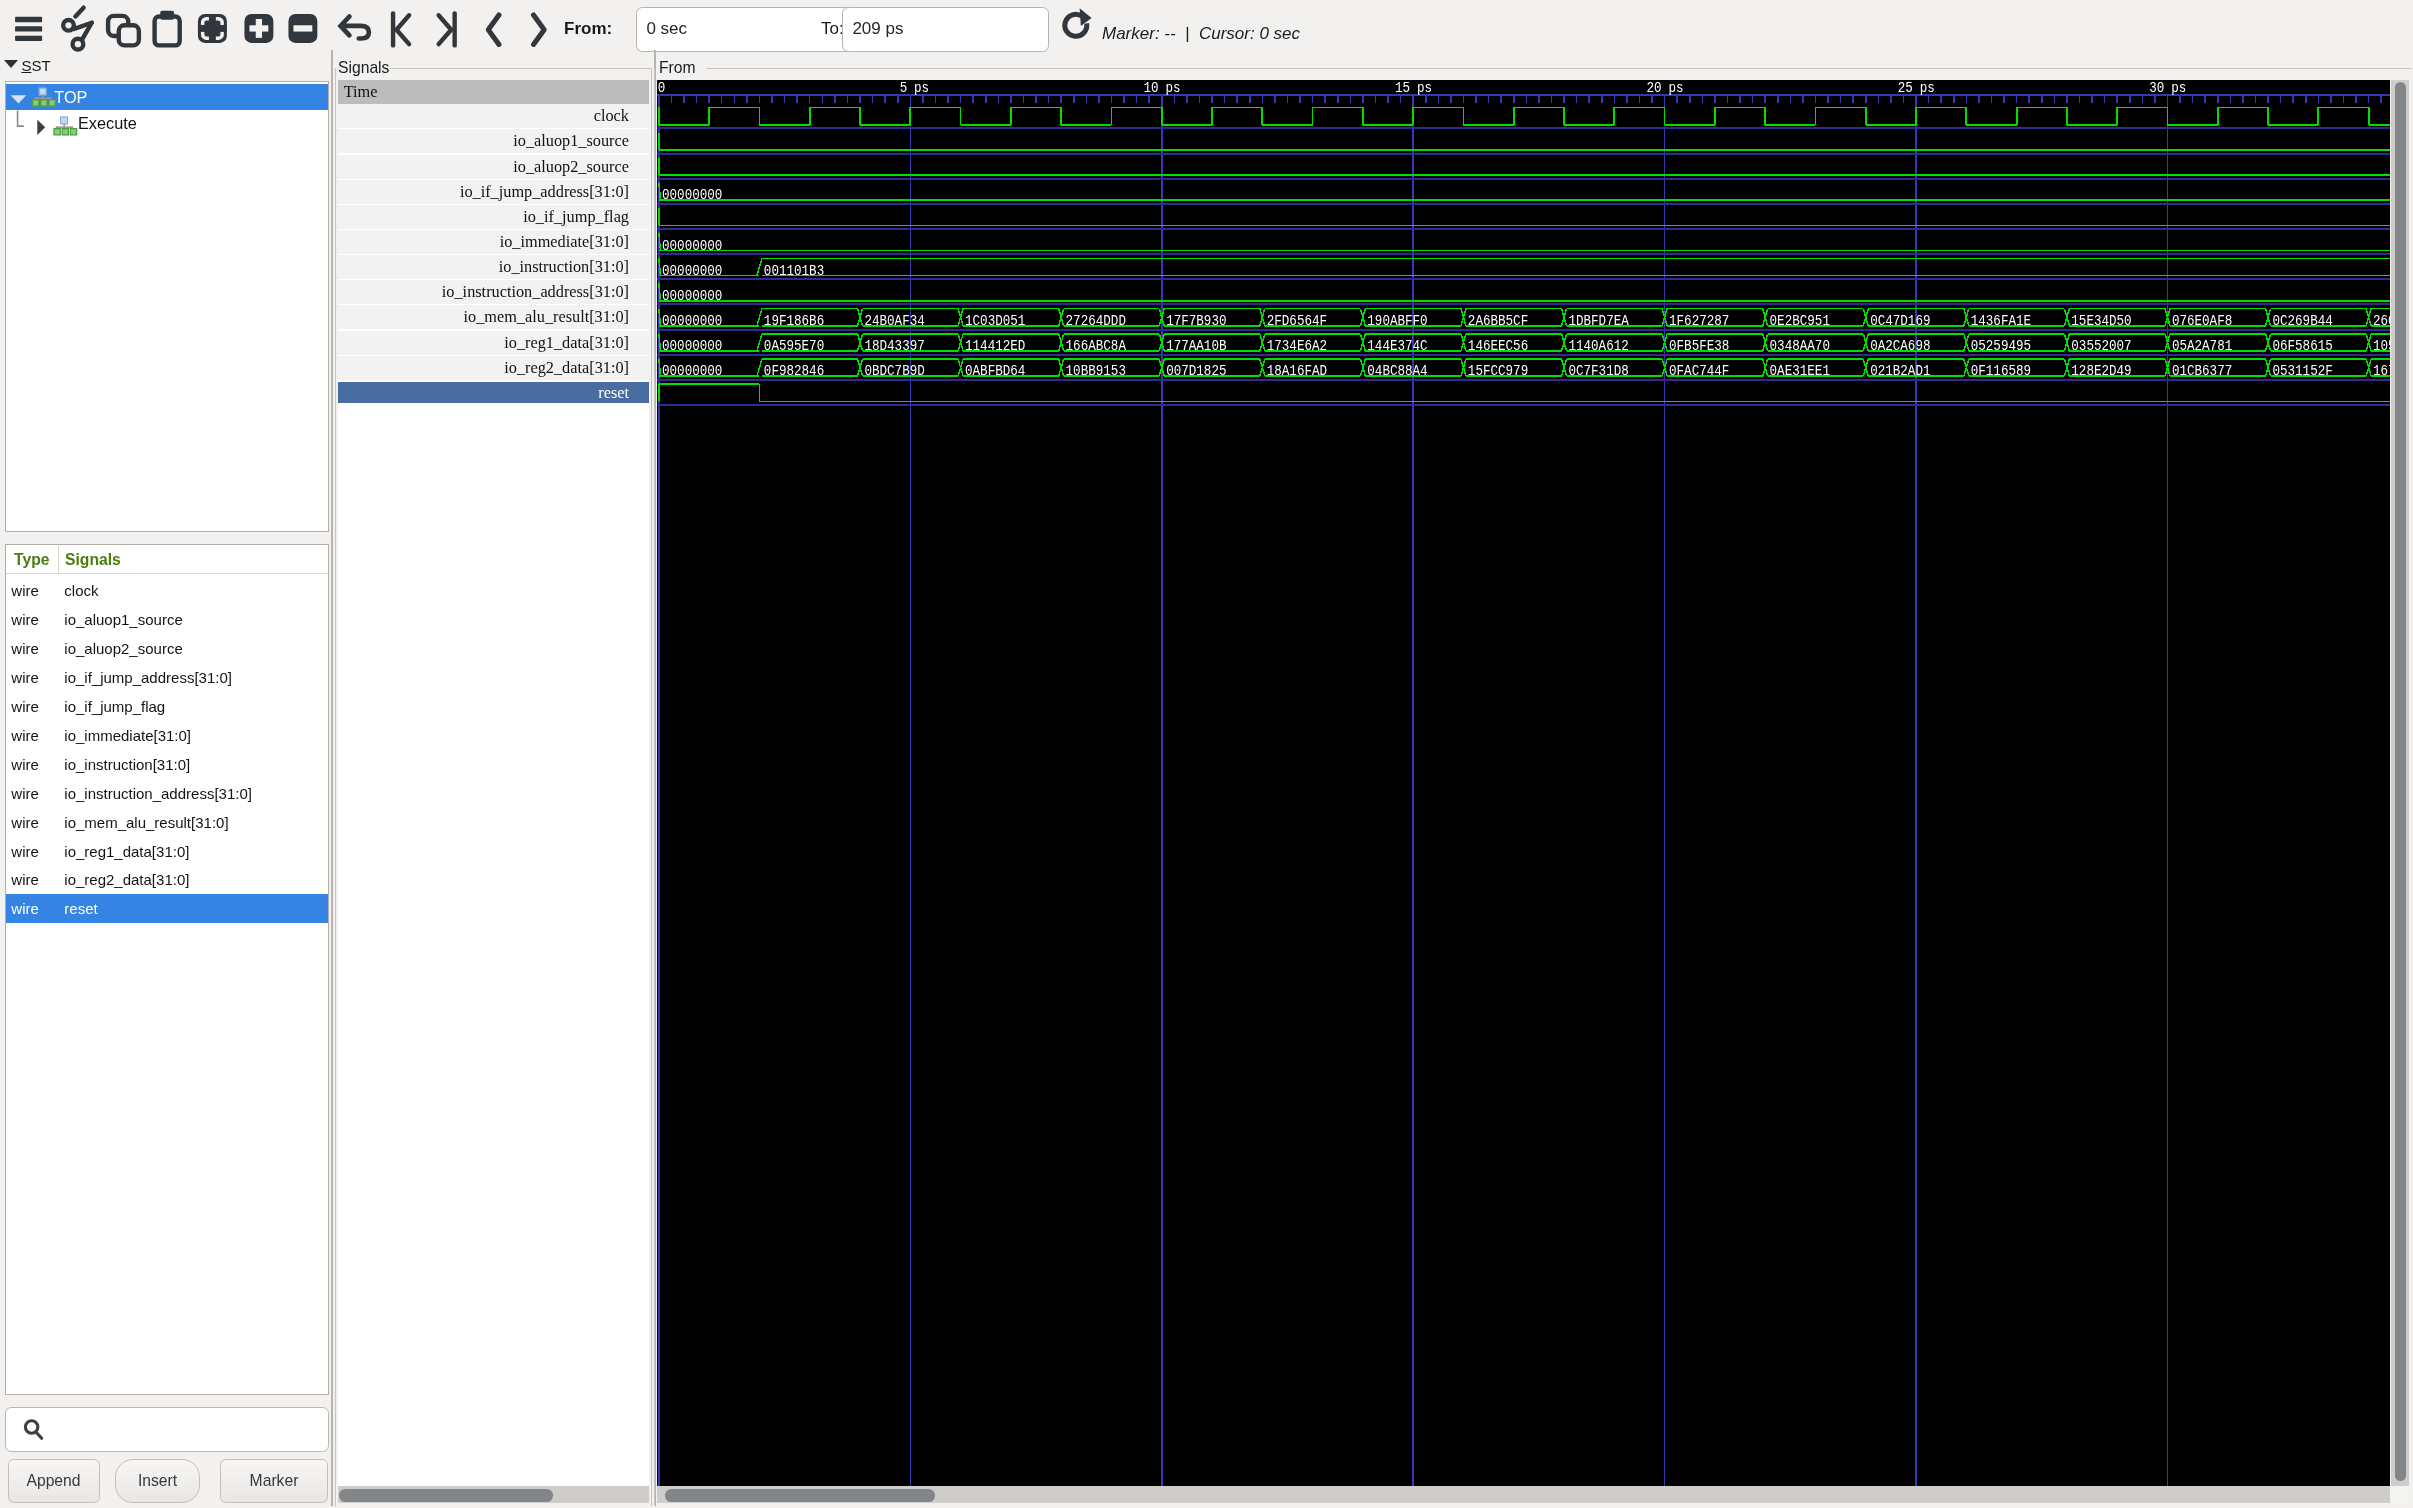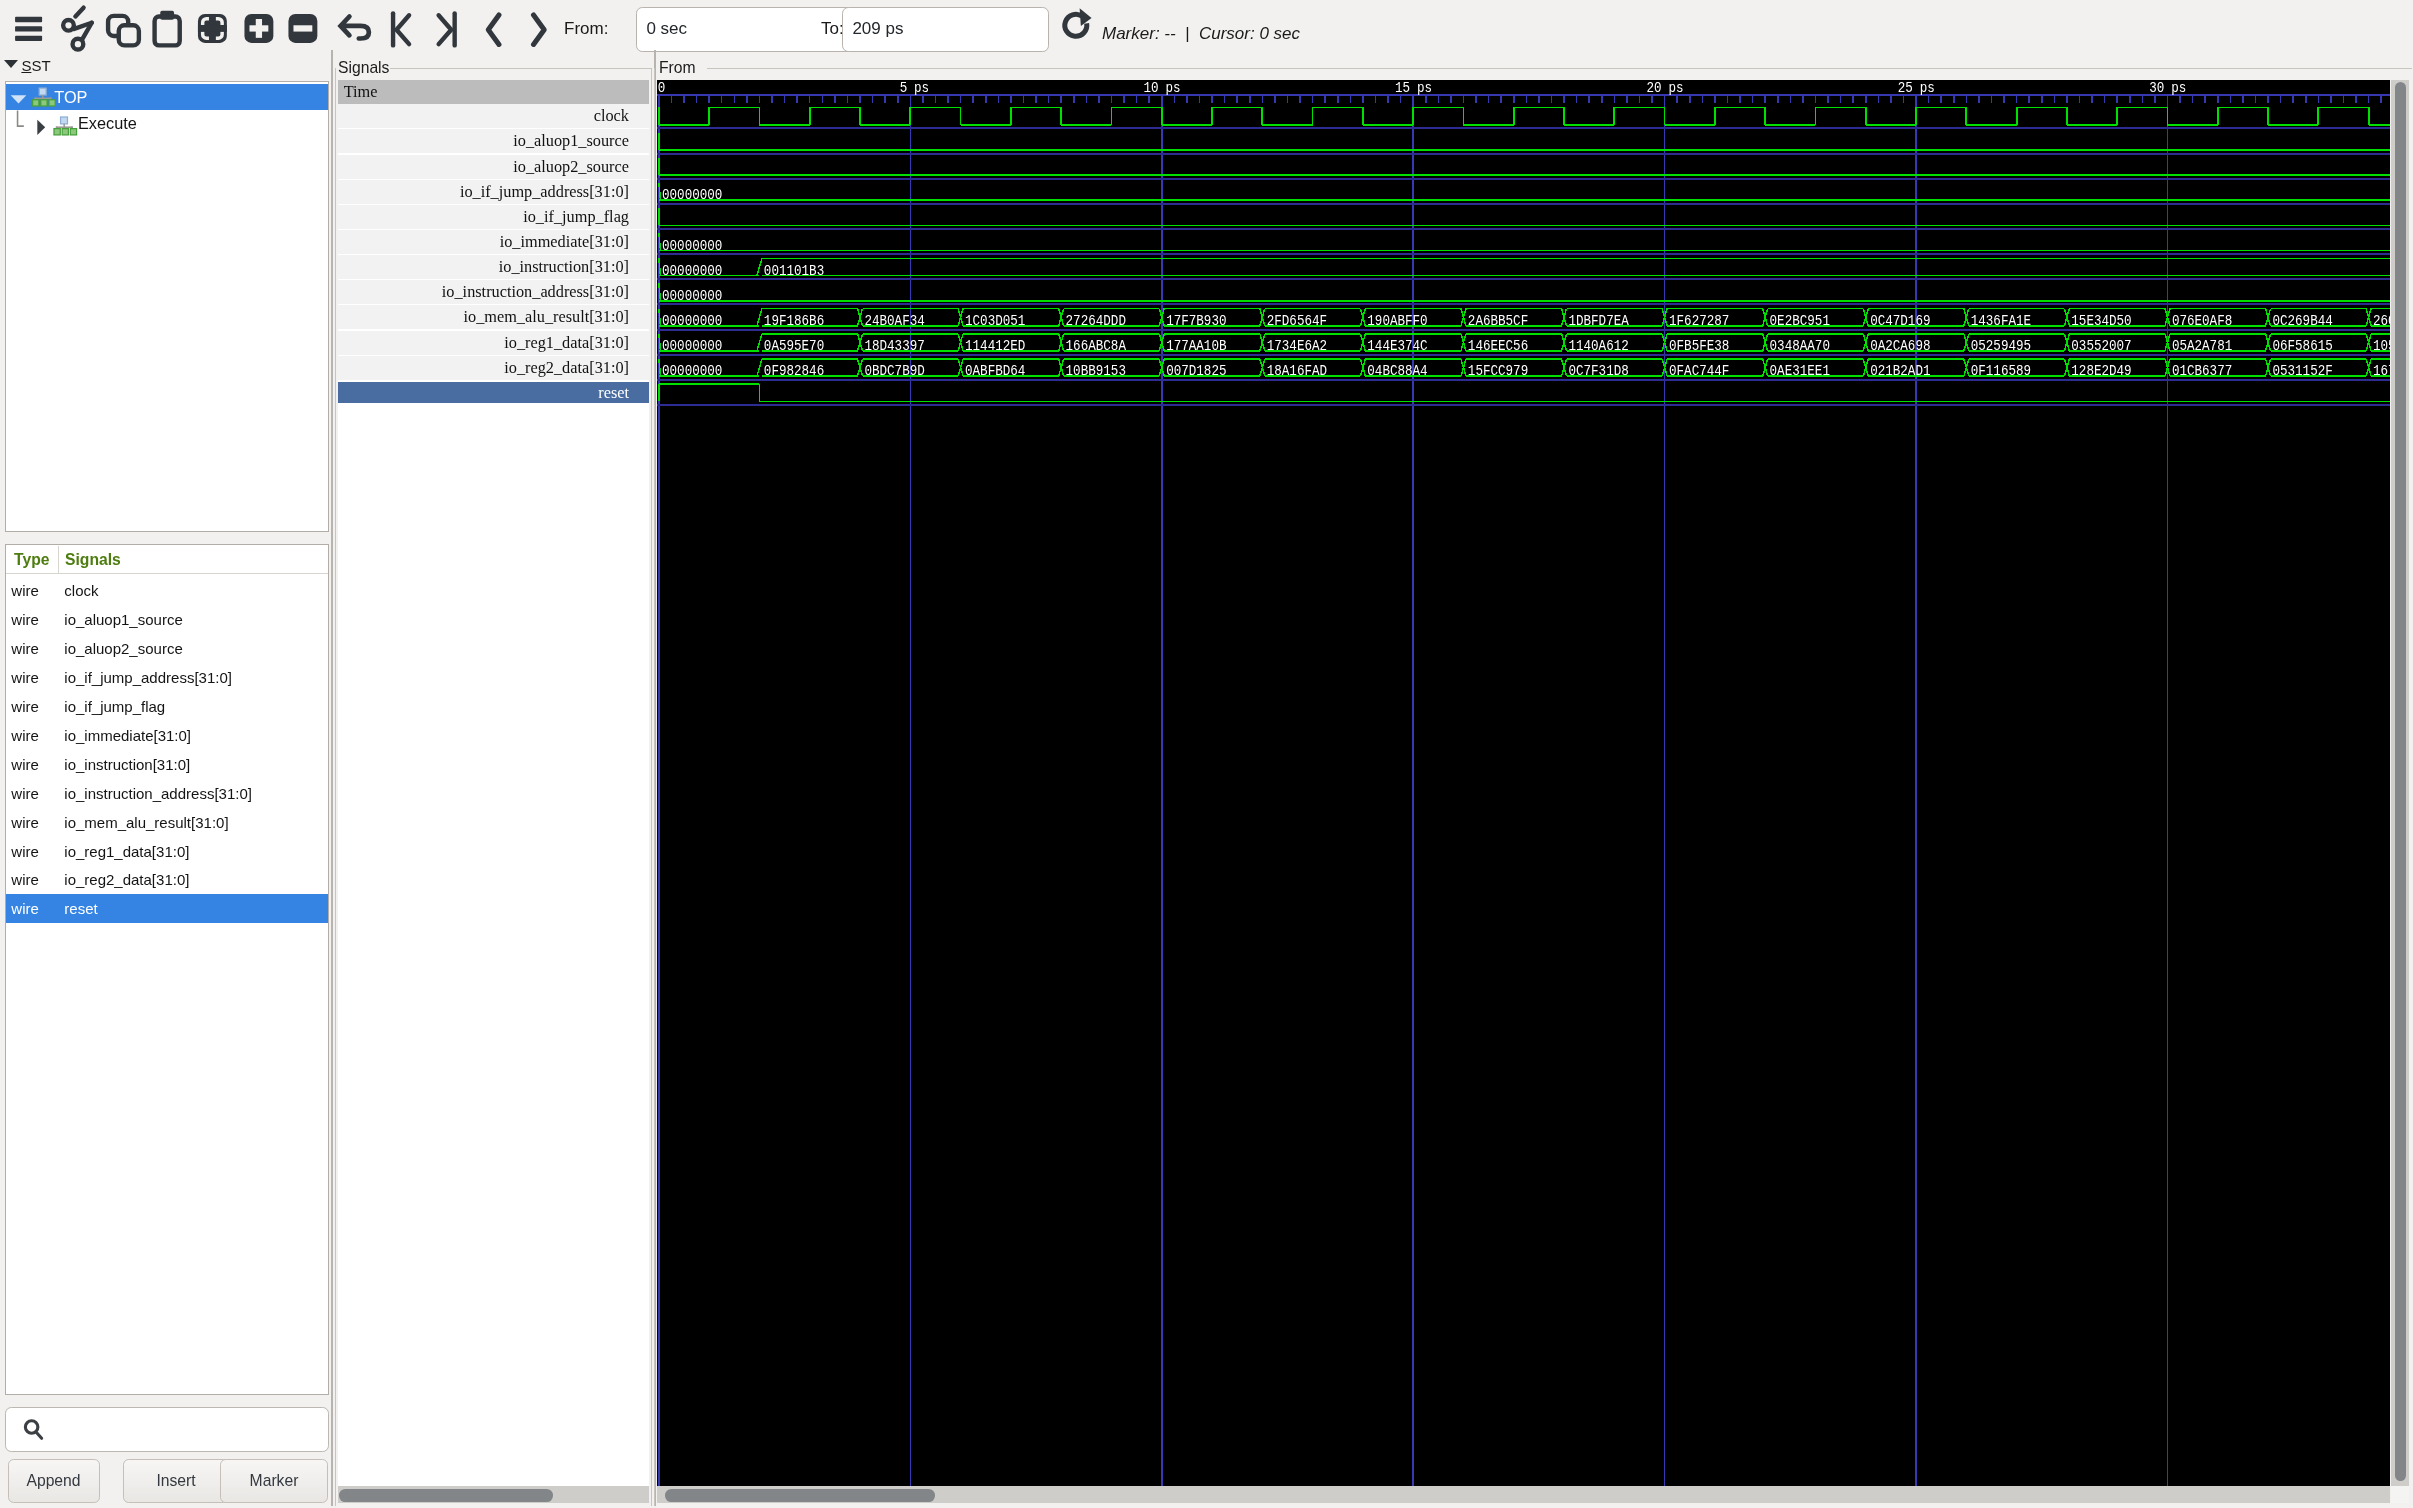--- a/index.html
+++ b/index.html
@@ -79,21 +79,21 @@
       <path d="M698,24 L718,47 L698,70"></path>
       <path d="M723.5,21 V72"></path>
       <path d="M794,23.5 L777,47 L794,70.5" stroke-width="8"></path>
       <path d="M849,23.5 L866,47 L849,70.5" stroke-width="8"></path>
     </g>
     <g stroke="#31373c" stroke-width="8" fill="none">
       <path d="M1722,25.7 A17.5,17.5 0 1 0 1729.2,37"></path>
     </g>
     <path d="M1718,13 L1737,28.5 L1720,41 Z" fill="#31373c"></path>
   </svg>
-<div class="tlabel" style="left:564px;top:19px;">From:</div>
+<div class="tlabel" style="left:564px;top:19px;font-weight:bold;">From:</div>
 <div class="tinput" style="left:636px;width:252px;">0 sec</div>
 <div class="tlabel" style="left:821px;top:19px;">To:</div>
 <div class="tinput" style="left:842px;width:207px;">209 ps</div>
 <div class="tlabel" style="left:1102px;top:24px;font-style:italic;">Marker: --&nbsp; |&nbsp; Cursor: 0 sec</div>
 
 <div class="sst-tri"></div>
 <div class="tlabel" style="left:21.4px;top:57px;font-size:15px;"><span style="text-decoration:underline;">S</span>ST</div>
 
 <div class="panelbox" style="top:81px;width:324px;height:451px;"></div>
 <div class="toprow">
@@ -182,21 +182,21 @@
     <span class="tcol2">reset</span>
   </div>
 
 <div class="search">
     <svg width="25" height="25" viewBox="0 0 40 40" style="position:absolute;left:15px;top:8.8px;">
       <circle cx="17" cy="16" r="10" stroke="#3c4043" stroke-width="5" fill="none"></circle>
       <line x1="24" y1="24" x2="33" y2="34" stroke="#3c4043" stroke-width="5" stroke-linecap="round"></line>
     </svg>
   </div>
 <div class="btn" style="left:7.5px;width:92px;">Append</div>
-<div class="btn" style="left:123px;width:106px;">Insert</div>
+<div class="btn" style="left:115px;width:85px;border-radius:18px;">Insert</div>
 <div class="btn" style="left:220px;width:108px;">Marker</div>
 
 <div class="abs" style="left:331px;top:50px;width:1.6px;height:1456px;background:#b7b4af;"></div>
 <div class="abs" style="left:654px;top:50px;width:1.6px;height:1456px;background:#b7b4af;"></div>
 
 <div class="gblabel" style="left:338px;top:59px;">Signals</div>
 <div class="frameline" style="left:390px;top:68px;width:262px;height:1.3px;"></div>
 <div class="frameline" style="left:335px;top:68px;width:1.3px;height:1438px;"></div>
 <div class="frameline" style="left:651px;top:68px;width:1.3px;height:1438px;"></div>
 <div class="abs" style="left:338px;top:80px;width:311px;height:1407px;background:#fff;"></div>

